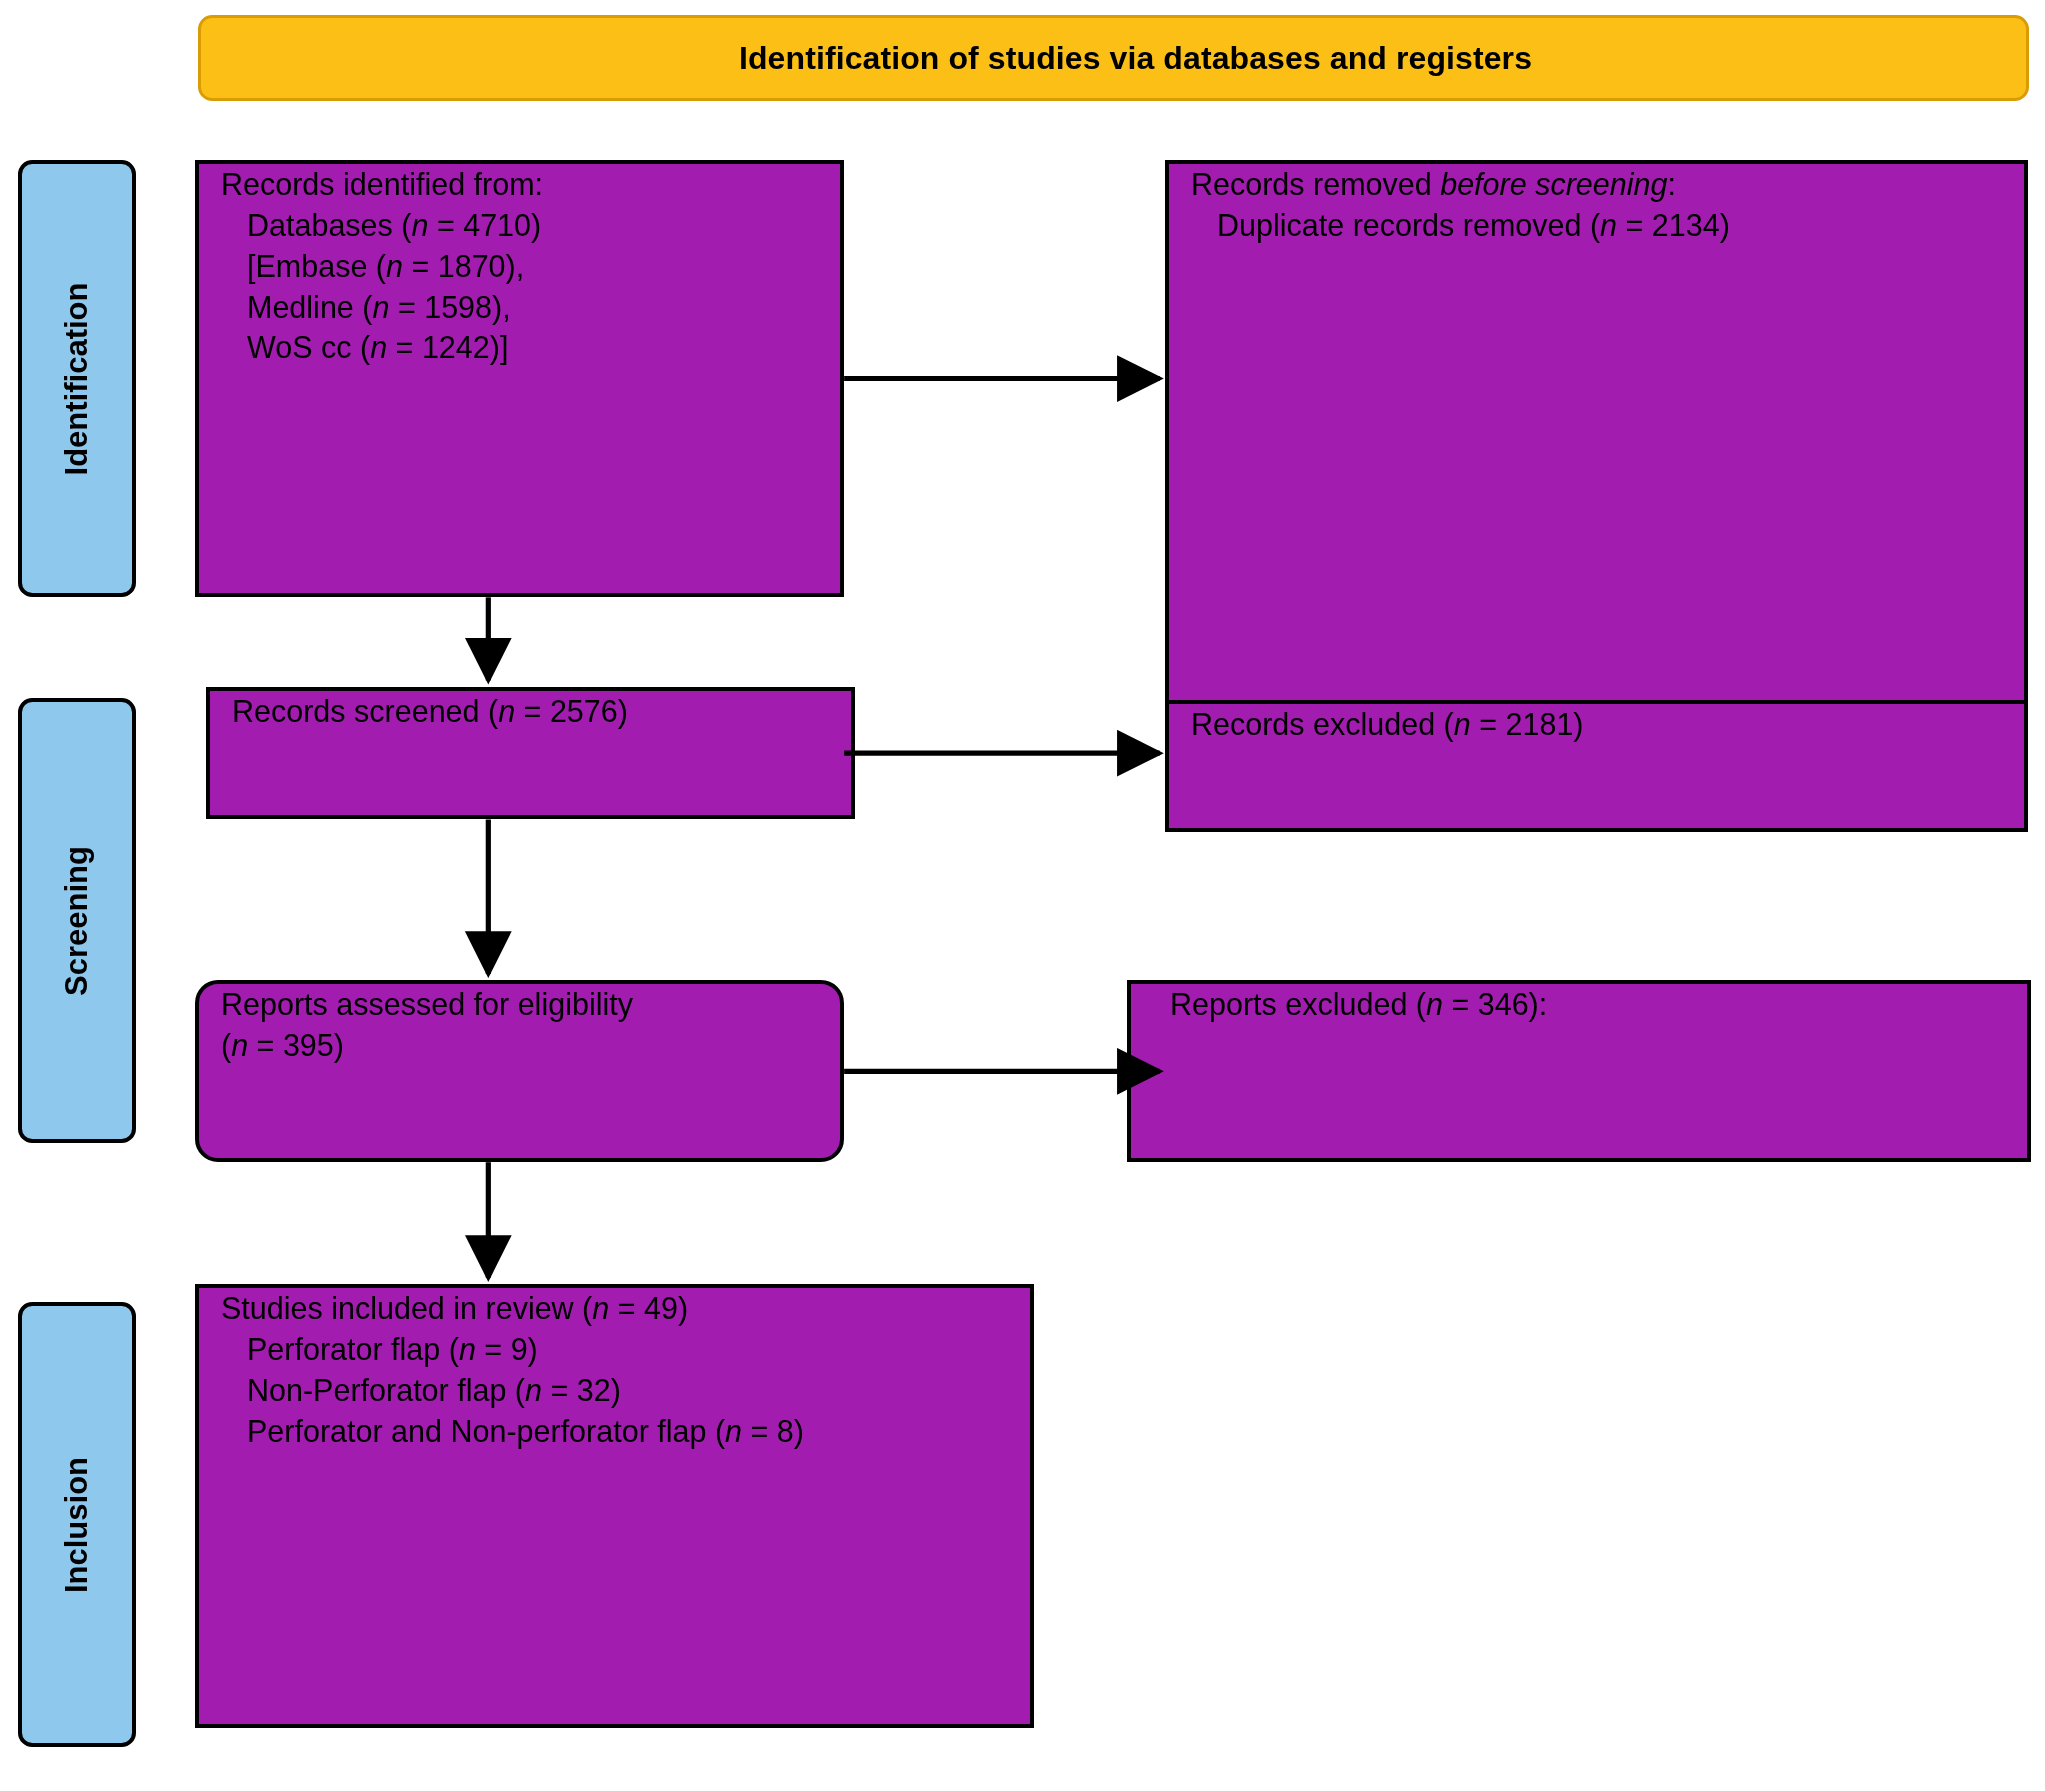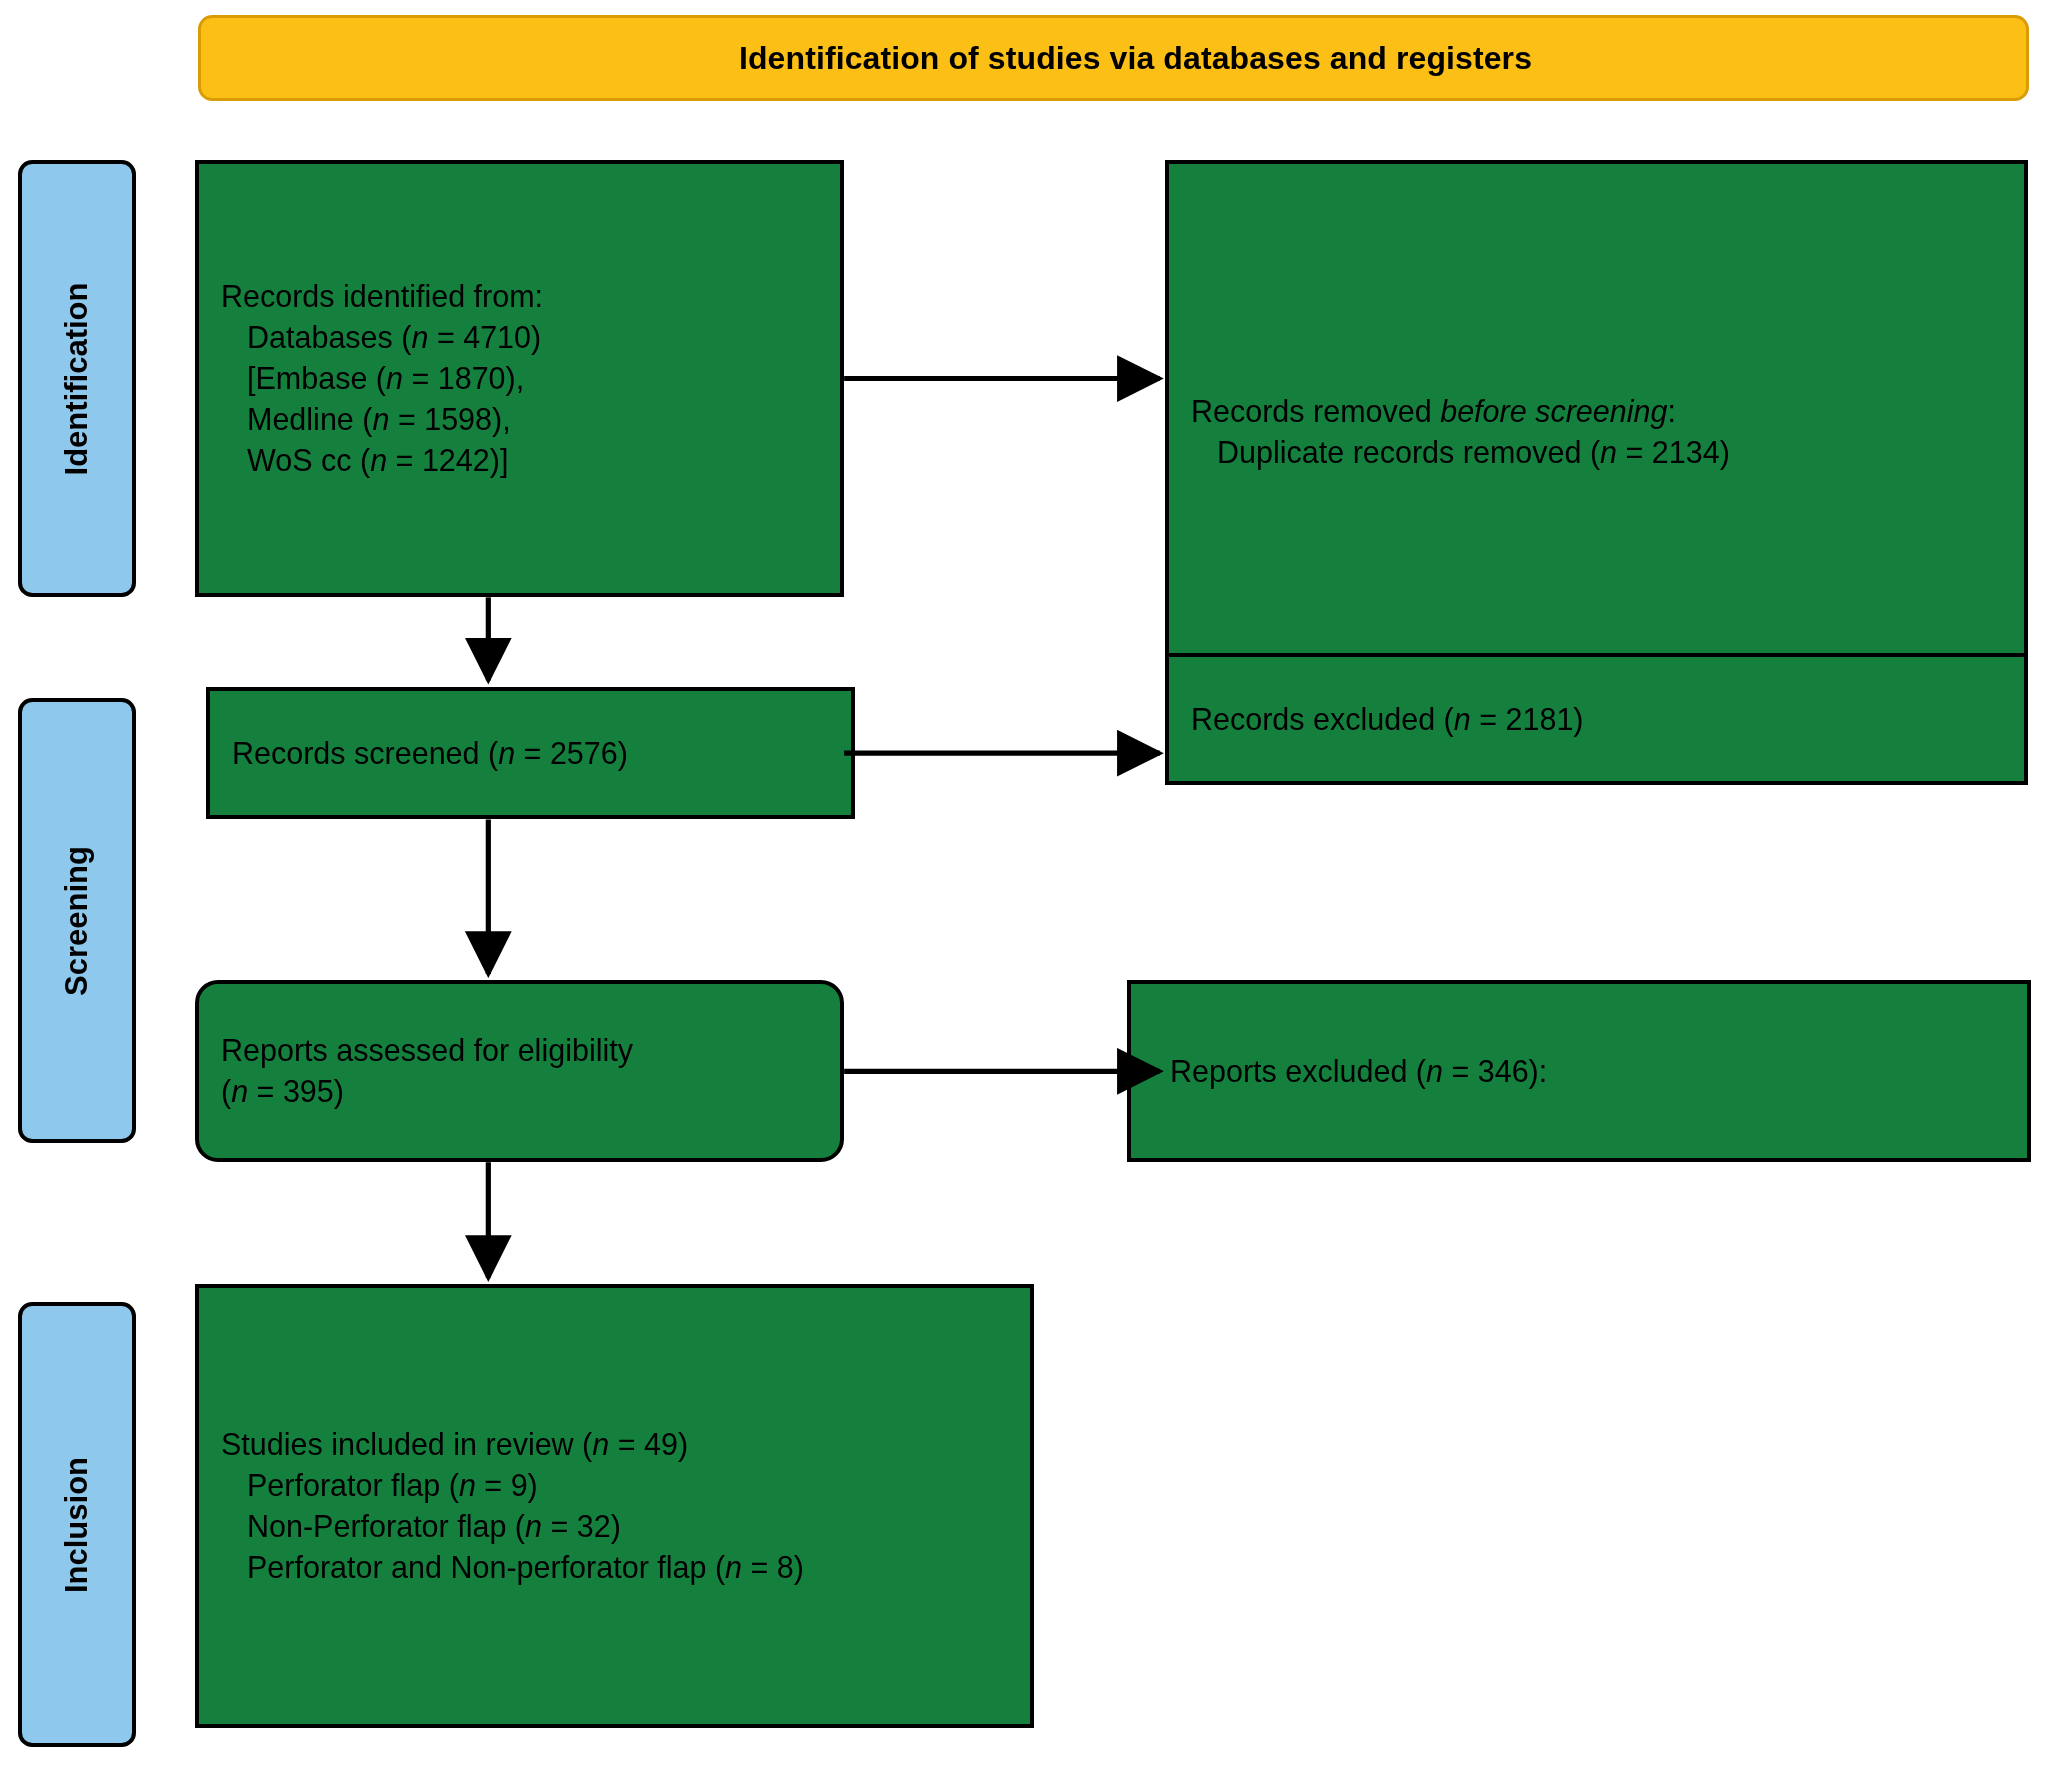--- a/index.html
+++ b/index.html
@@ -61,40 +61,40 @@
     font-weight: bold;
     color: #000000;
   }
   #pill-identification { top: 160px;  height: 437px; }
   #pill-screening     { top: 698px; height: 445px; }
   #pill-inclusion     { top: 1302px; height: 445px; }
 
   
   .box {
     position: absolute;
-    background: #15803d;
+    background: #a21caf;
     border: 4.5px solid #000000;
     box-sizing: border-box;
     display: flex;
-    align-items: center;
+    align-items: flex-start;
   }
   .box-body {
     width: 100%;
     padding: 0 22px;
     font-size: 30.5px;
     line-height: 1.34;
     color: #000000;
   }
   .indent { padding-left: 26px; }
   .ital { font-style: italic; }
 
   #box-identified  { left: 195px;  top: 160px;  width: 649px; height: 437px; }
   #box-removed     { left: 1165px; top: 160px;  width: 863px; height: 544px; }
   #box-screened    { left: 195px;  top: 687px; width: 649px; height: 132px; margin-left: 11px; }
-  #box-rec-excl    { left: 1165px; top: 653px; width: 863px; height: 132px; }
+  #box-rec-excl    { left: 1165px; top: 700px; width: 863px; height: 132px; }
   #box-eligibility { left: 195px;  top: 980px; width: 649px; height: 182px; border-radius: 23px; }
   #box-rep-excl    { left: 1127px; top: 980px; width: 904px; height: 182px; padding-left: 17px; }
   #box-included    { left: 195px;  top: 1284px; width: 839px; height: 444px; }
 
   
   #connectors {
     position: absolute;
     left: 0;
     top: 0;
     width: 2046px;

